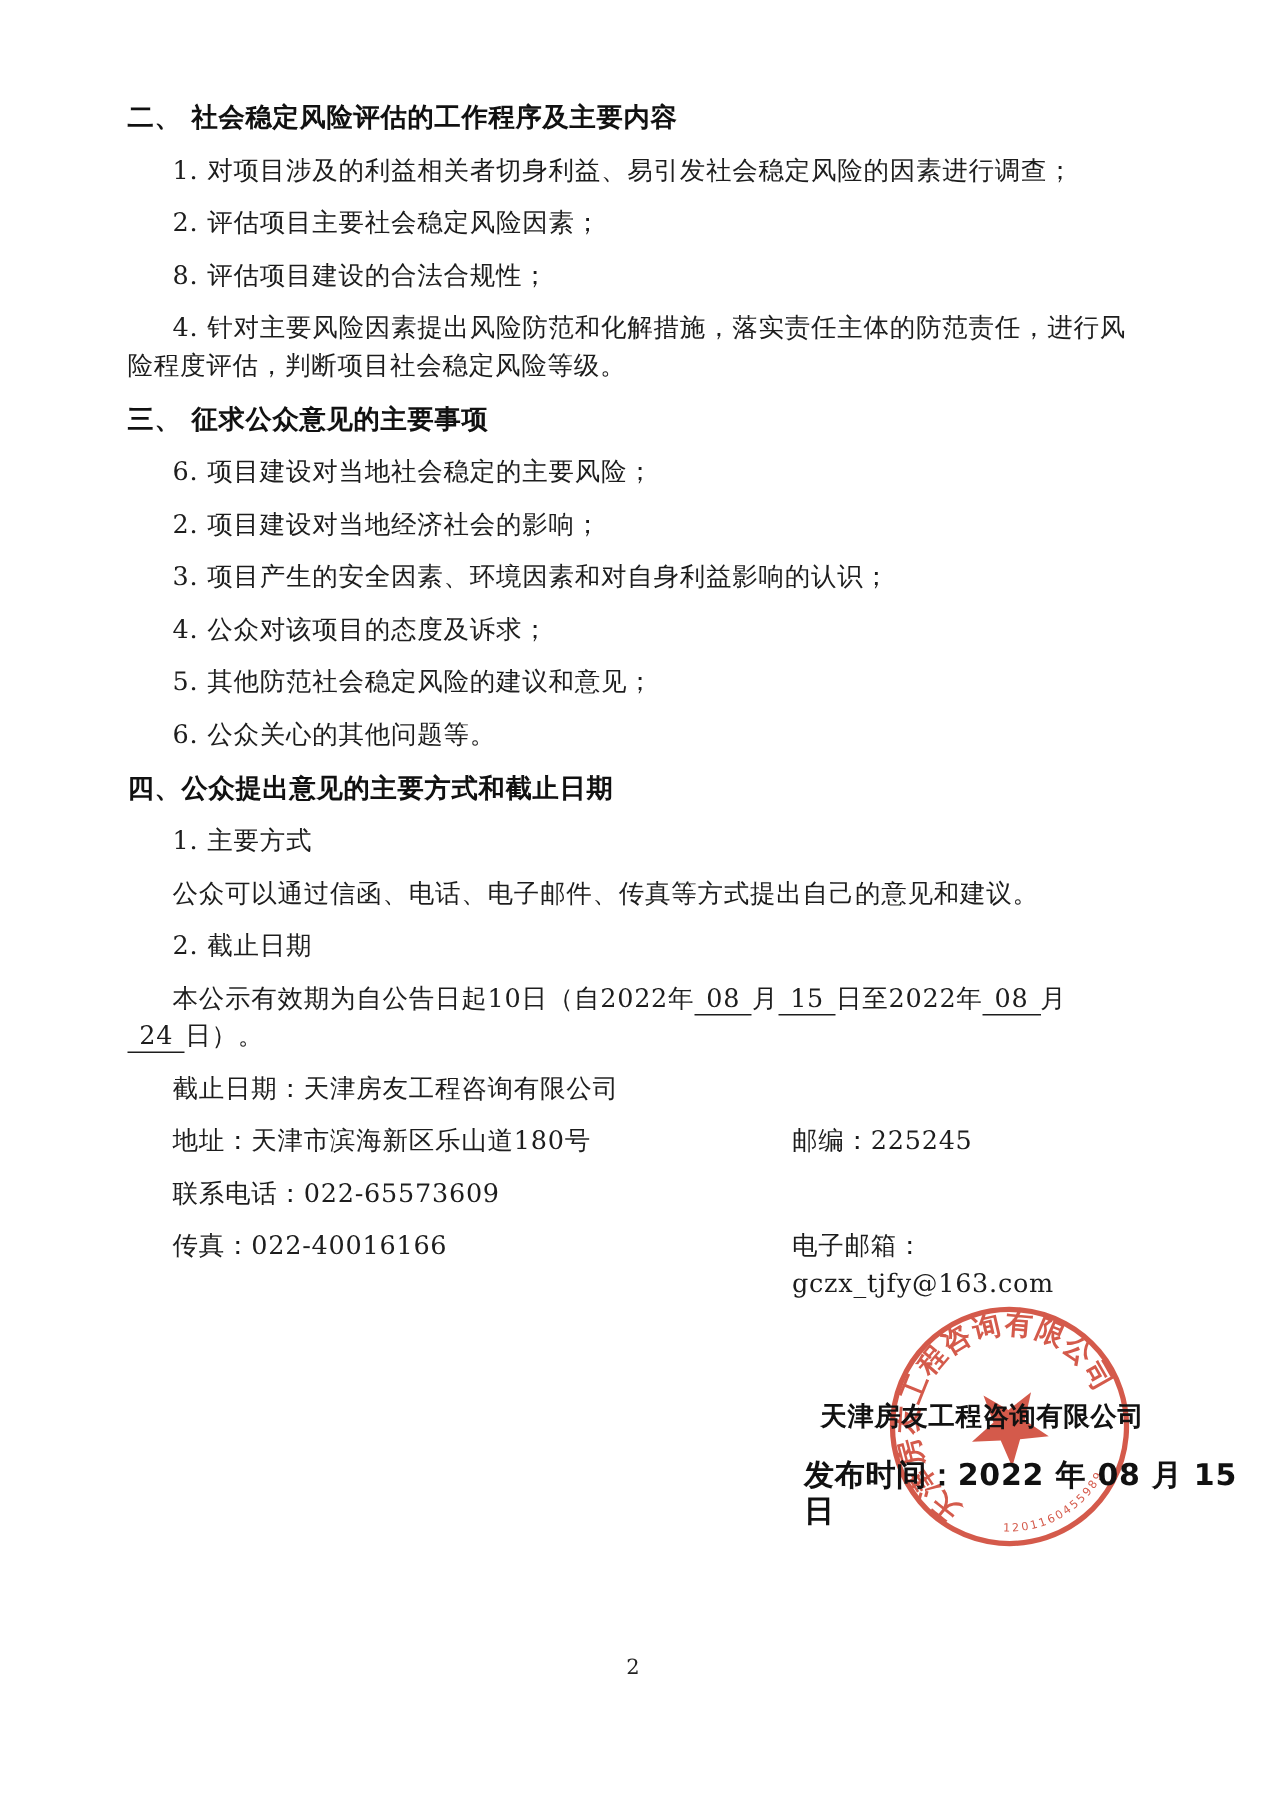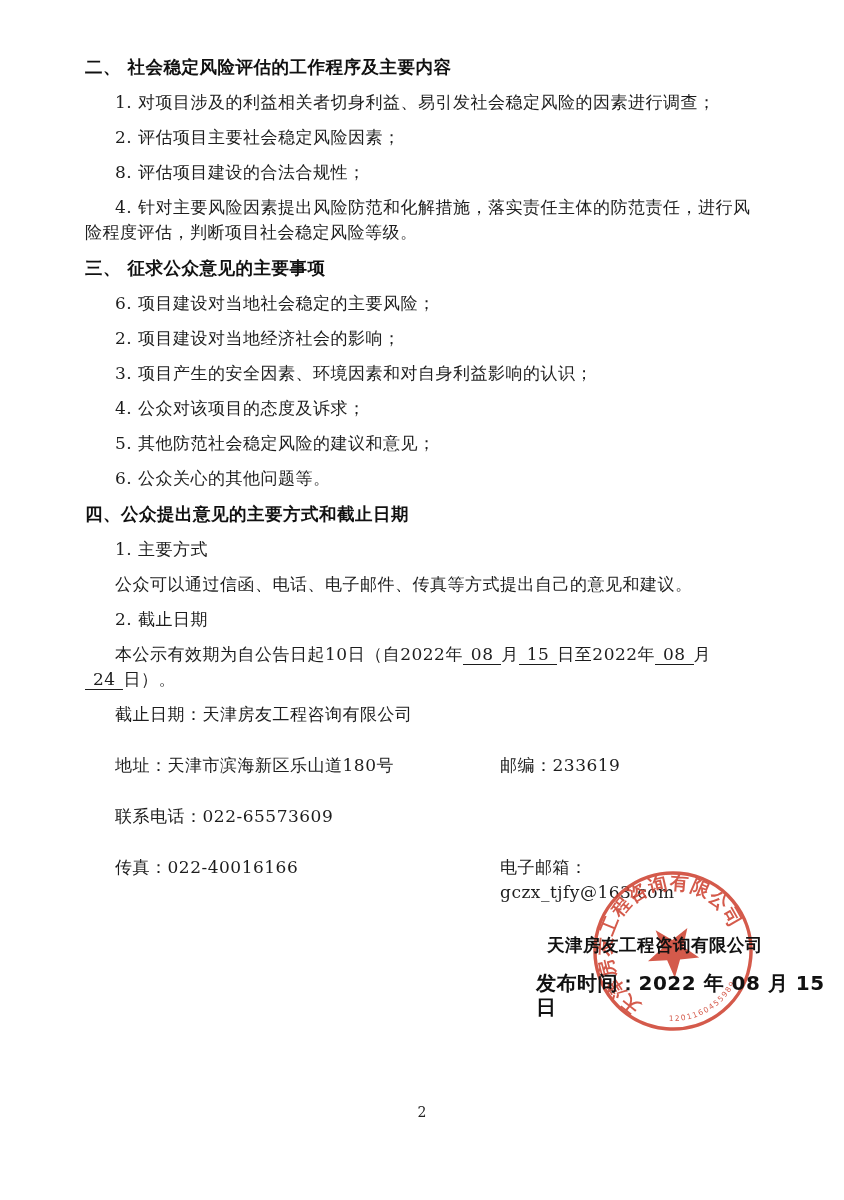--- a/index.html
+++ b/index.html
@@ -18,33 +18,34 @@
   }
   h2 {
     font-family: "DejaVu Sans", "Liberation Sans", sans-serif;
     font-size: 17.5px;
     font-weight: bold;
     color: #111111;
     margin: 10px 0 0 0;
     line-height: 26px;
     letter-spacing: 0.5px;
   }
-  h2:first-child { margin-top: 0; }
+  h2:first-child { margin-top: 12px; }
   p.item {
     margin: 10px 0 0 0;
     line-height: 25px;
     text-indent: 30px;
     letter-spacing: 0.5px;
   }
   .row {
     display: flex;
-    margin-top: 26px;
+    margin-top: 10px;
     line-height: 25px;
     padding-left: 30px;
     letter-spacing: 0.5px;
+    gap: 28px;
   }
   .cl { width: 385px; }
   .cr { flex: 1; }
   .u {
     white-space: pre;
     border-bottom: 1.5px solid #1d1d1d;
     padding: 0 2px;
   }
   .sig-company {
     position: absolute;
@@ -104,21 +105,21 @@
 
   <h2>四、公众提出意见的主要方式和截止日期</h2>
   <p class="item">1. 主要方式</p>
   <p class="item">公众可以通过信函、电话、电子邮件、传真等方式提出自己的意见和建议。</p>
   <p class="item">2. 截止日期</p>
   <p class="item"><span>本公示有效期为自公告日起10日（自2022年</span><span class="u"> 08 </span><span>月</span><span class="u"> 15 </span><span>日至2022年</span><span class="u"> 08 </span><span>月</span><span class="u"> 24 </span><span>日）。</span></p>
 
   <p class="item">截止日期：天津房友工程咨询有限公司</p>
   <div class="row">
     <span class="cl">地址：天津市滨海新区乐山道180号</span>
-    <span class="cr">邮编：233619</span>
+    <span class="cr">邮编：225245</span>
   </div>
   <div class="row">
     <span class="cr">联系电话：022-65573609</span>
   </div>
   <div class="row">
     <span class="cl">传真：022-40016166</span>
     <span class="cr">电子邮箱：gczx_tjfy@163.com</span>
   </div>
 
 </div>

